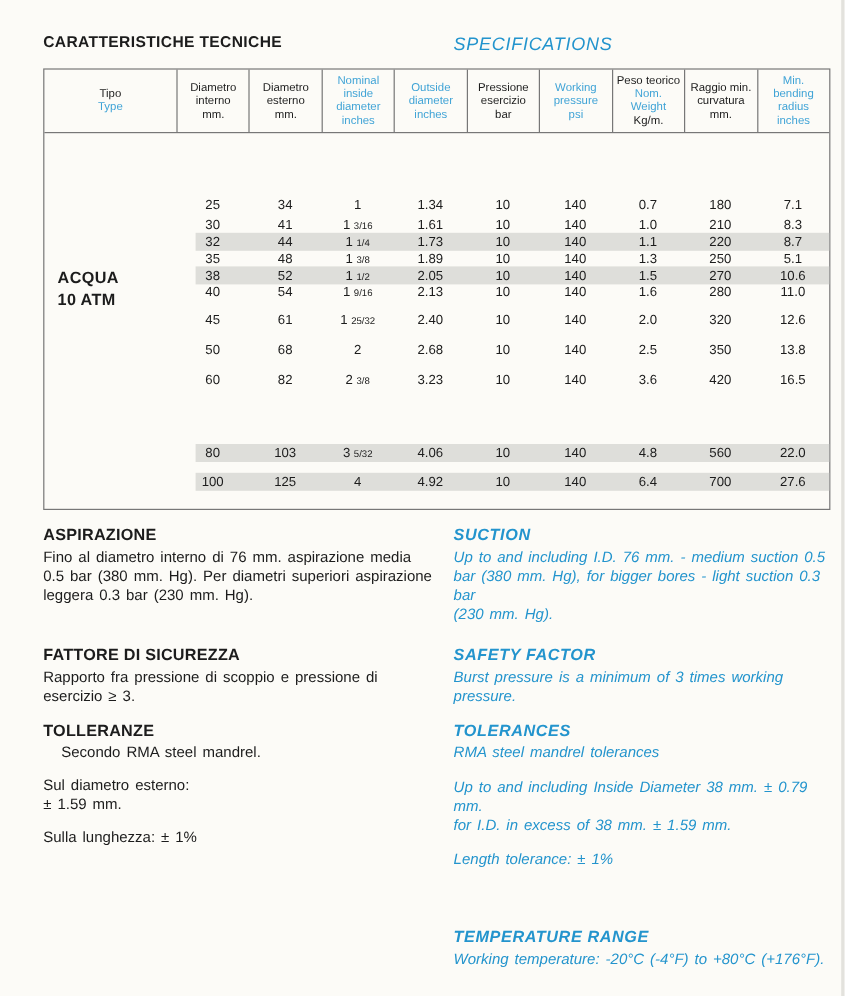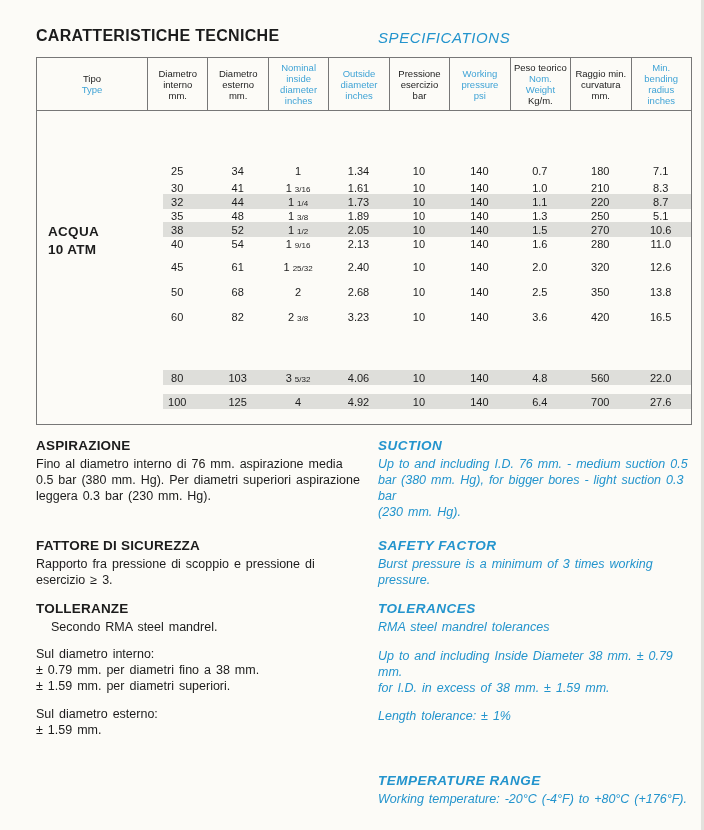--- a/index.html
+++ b/index.html
@@ -12,21 +12,21 @@
   }
   *{box-sizing:border-box;}
   html,body{margin:0;padding:0;background:#ffffff;}
   .page{
     position:relative;width:704px;height:830px;background:var(--page-bg);
     font-family:"Liberation Sans",sans-serif;color:var(--ink);overflow:hidden;
   }
   .scan-edge{position:absolute;top:0;right:0;width:3px;height:100%;background:#e3e2dd;}
 
   
-  .title-it{position:absolute;left:36px;top:27px;font-size:16px;font-weight:bold;letter-spacing:.3px;}
+  .title-it{position:absolute;left:36px;top:27px;font-size:13px;font-weight:bold;letter-spacing:.3px;}
   .title-en{position:absolute;left:378px;top:29px;font-size:15px;font-weight:normal;font-style:italic;
             color:var(--accent);letter-spacing:.6px;}
 
   
   .spec-table{position:absolute;left:36px;top:57px;width:656px;height:368px;border:1px solid var(--border);}
   .table-header-row{display:flex;height:53px;border-bottom:1px solid var(--border);}
   .hcell{flex:1;display:flex;flex-direction:column;justify-content:center;align-items:center;
          text-align:center;font-size:9.5px;line-height:11px;border-left:1px solid var(--border);}
   .hcell:first-child{border-left:none;flex:0 0 110px;}
   .hline{color:var(--ink);}
@@ -285,25 +285,23 @@
 esercizio ≥ 3.</p>
   </div>
   <div class="sec right en" style="top:538px">
     <h2>SAFETY FACTOR</h2>
     <p>Burst pressure is a minimum of 3 times working pressure.</p>
   </div>
 
   <div class="sec left it" style="top:601px">
     <h2>TOLLERANZE</h2>
     <p class="gap">Secondo RMA steel mandrel.</p>
-    <p class="gap-lg">Sul diametro interno:
-± 0.79 mm. per diametri fino a  38 mm.
-± 1.59 mm. per diametri superiori.</p>
     <p class="gap-lg">Sul diametro esterno:
 ± 1.59 mm.</p>
+    <p>Sulla lunghezza: ±  1%</p>
   </div>
   <div class="sec right en" style="top:601px">
     <h2>TOLERANCES</h2>
     <p style="margin-bottom:13px">RMA steel mandrel tolerances</p>
     <p class="gap-lg">Up to and including Inside Diameter 38 mm. ± 0.79 mm.
 for I.D. in excess of 38 mm. ± 1.59 mm.</p>
     <p>Length tolerance: ±  1%</p>
   </div>
 
   <div class="sec right en" style="top:773px">

